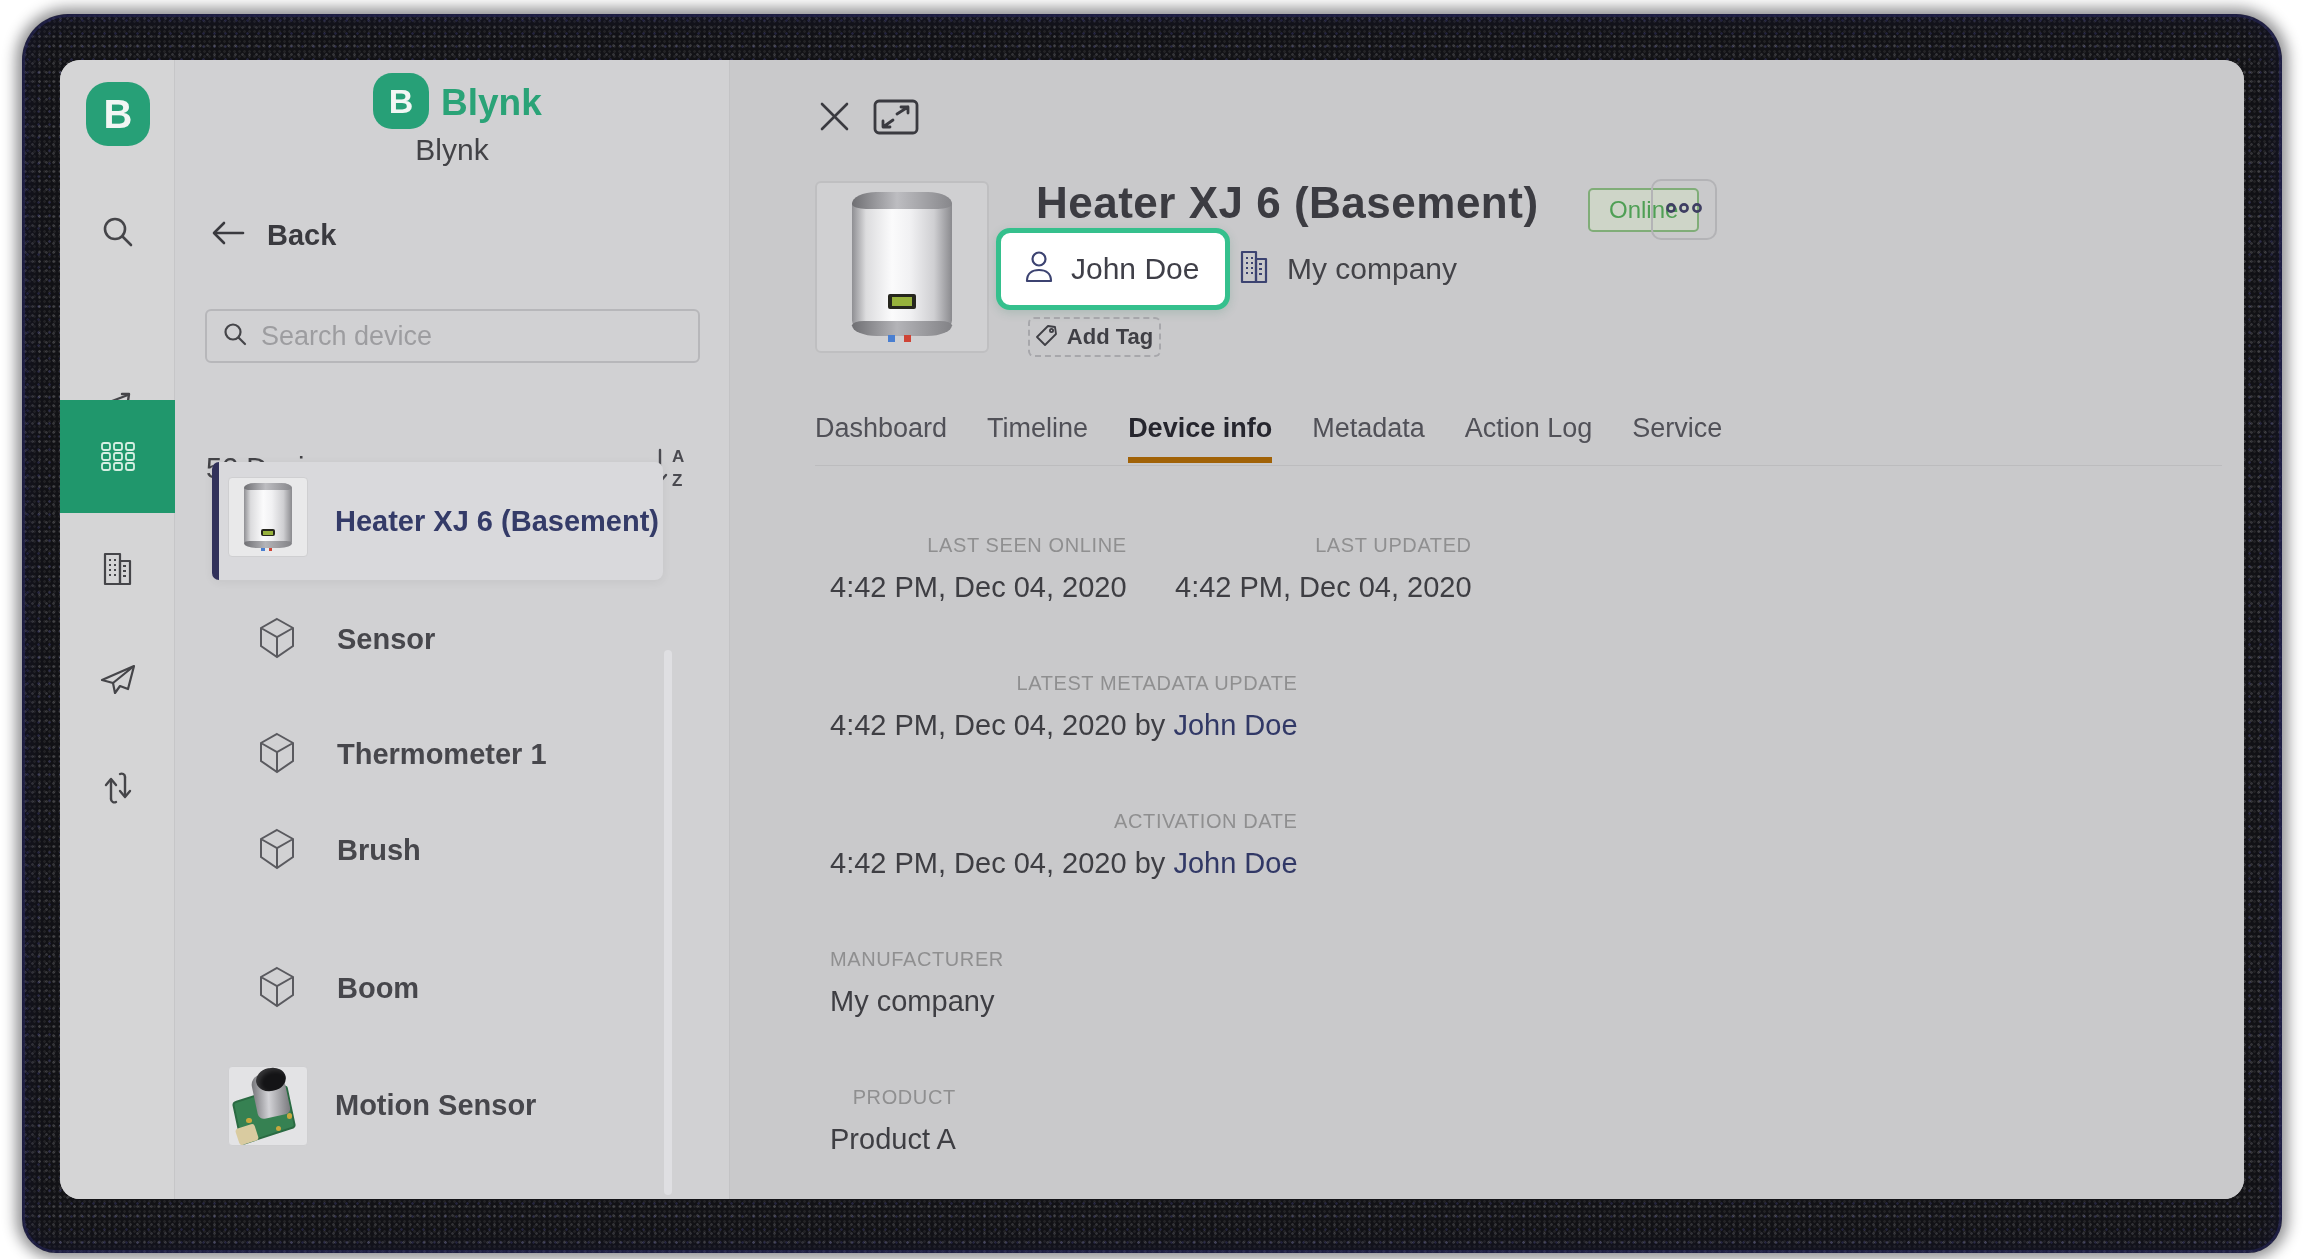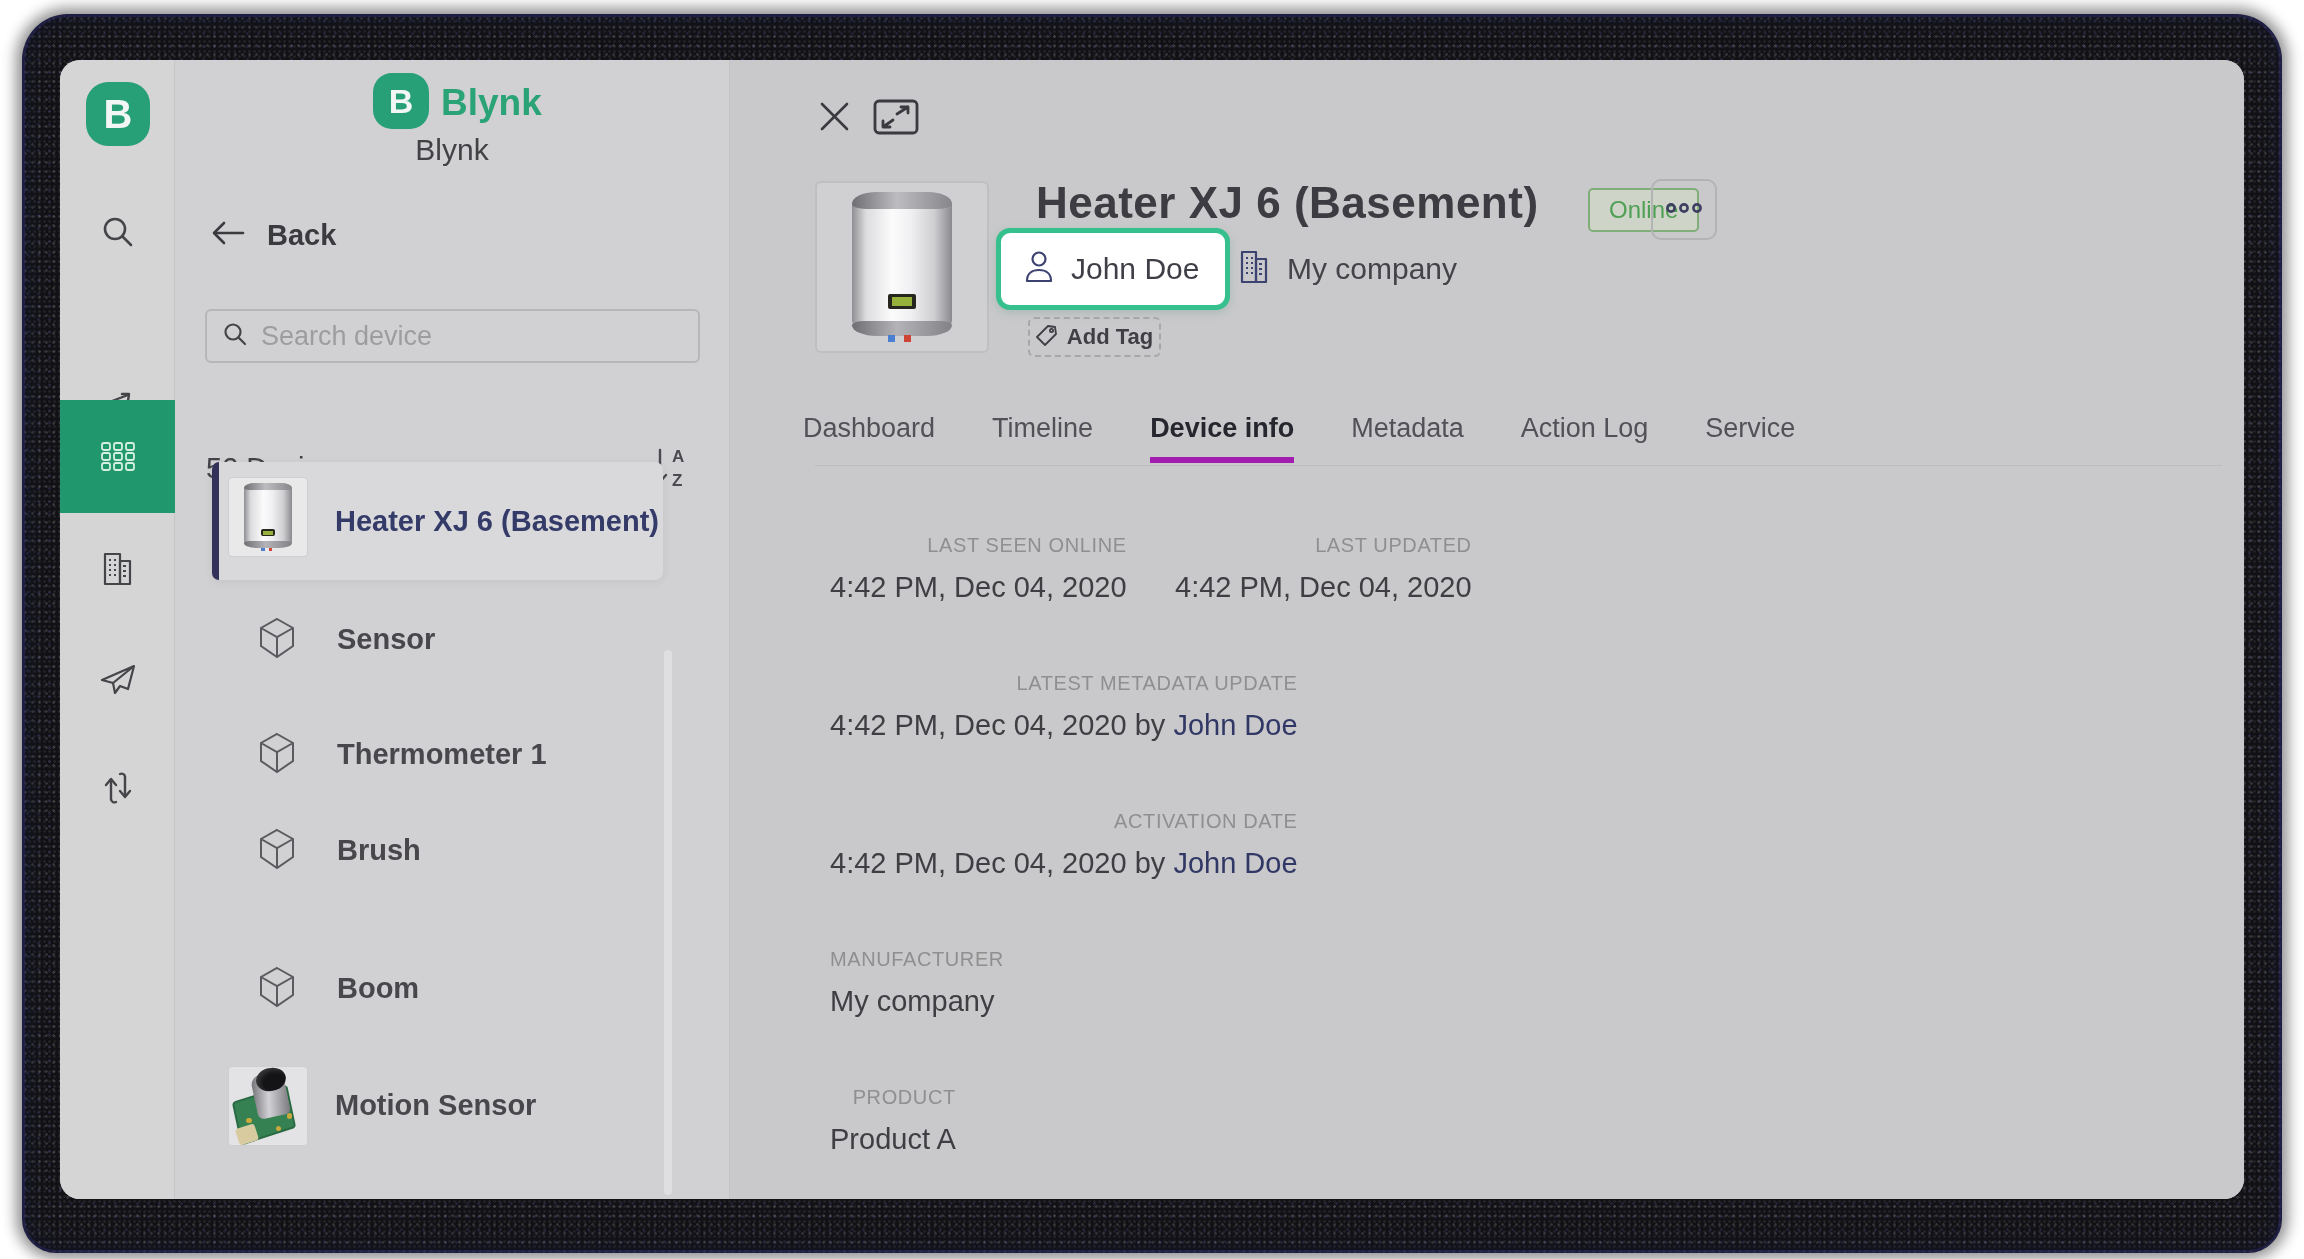--- a/index.html
+++ b/index.html
@@ -139,23 +139,23 @@
   }
   .owner-name { font-size:30px; color:#3f3f48; }
   .org-item { position:absolute; left:507px; top:186px; height:46px; display:flex; align-items:center; gap:16px; cursor:pointer; }
   .org-name { font-size:30px; color:#434348; }
   .addtag-btn {
     position:absolute; left:298px; top:257px; width:133px; height:40px;
     border:2px dashed #a7a7ab; border-radius:6px; display:flex; align-items:center; justify-content:center; gap:9px; cursor:pointer;
   }
   .addtag-label { font-size:22px; font-weight:700; color:#3f3f45; }
 
-  .tabs { position:absolute; left:73px; top:354px; display:flex; gap:57px; }
+  .tabs { position:absolute; left:85px; top:354px; display:flex; gap:40px; }
   .tab { font-size:27px; color:#515158; line-height:28px; padding-bottom:15px; cursor:pointer; }
-  .tab.active { color:#26262e; font-weight:700; border-bottom:6px solid #a21caf; }
+  .tab.active { color:#26262e; font-weight:700; border-bottom:6px solid #a16207; }
   .tabs-divider { position:absolute; left:85px; right:22px; top:405px; height:1px; background:#bcbcbe; }
 
   .fgroup { position:absolute; }
   .flabel { font-size:20px; letter-spacing:.6px; color:#8f8f90; font-weight:500; margin-bottom:14px;text-align:right; }
   .fvalue { font-size:29px; color:#3e3e43; }
   .fvalue .link { color:#313866; font-weight:500; }
 
   .g1a { left:100px; top:474px; }
   .g1b { left:445px; top:474px; }
   .g2  { left:100px; top:612px; }

